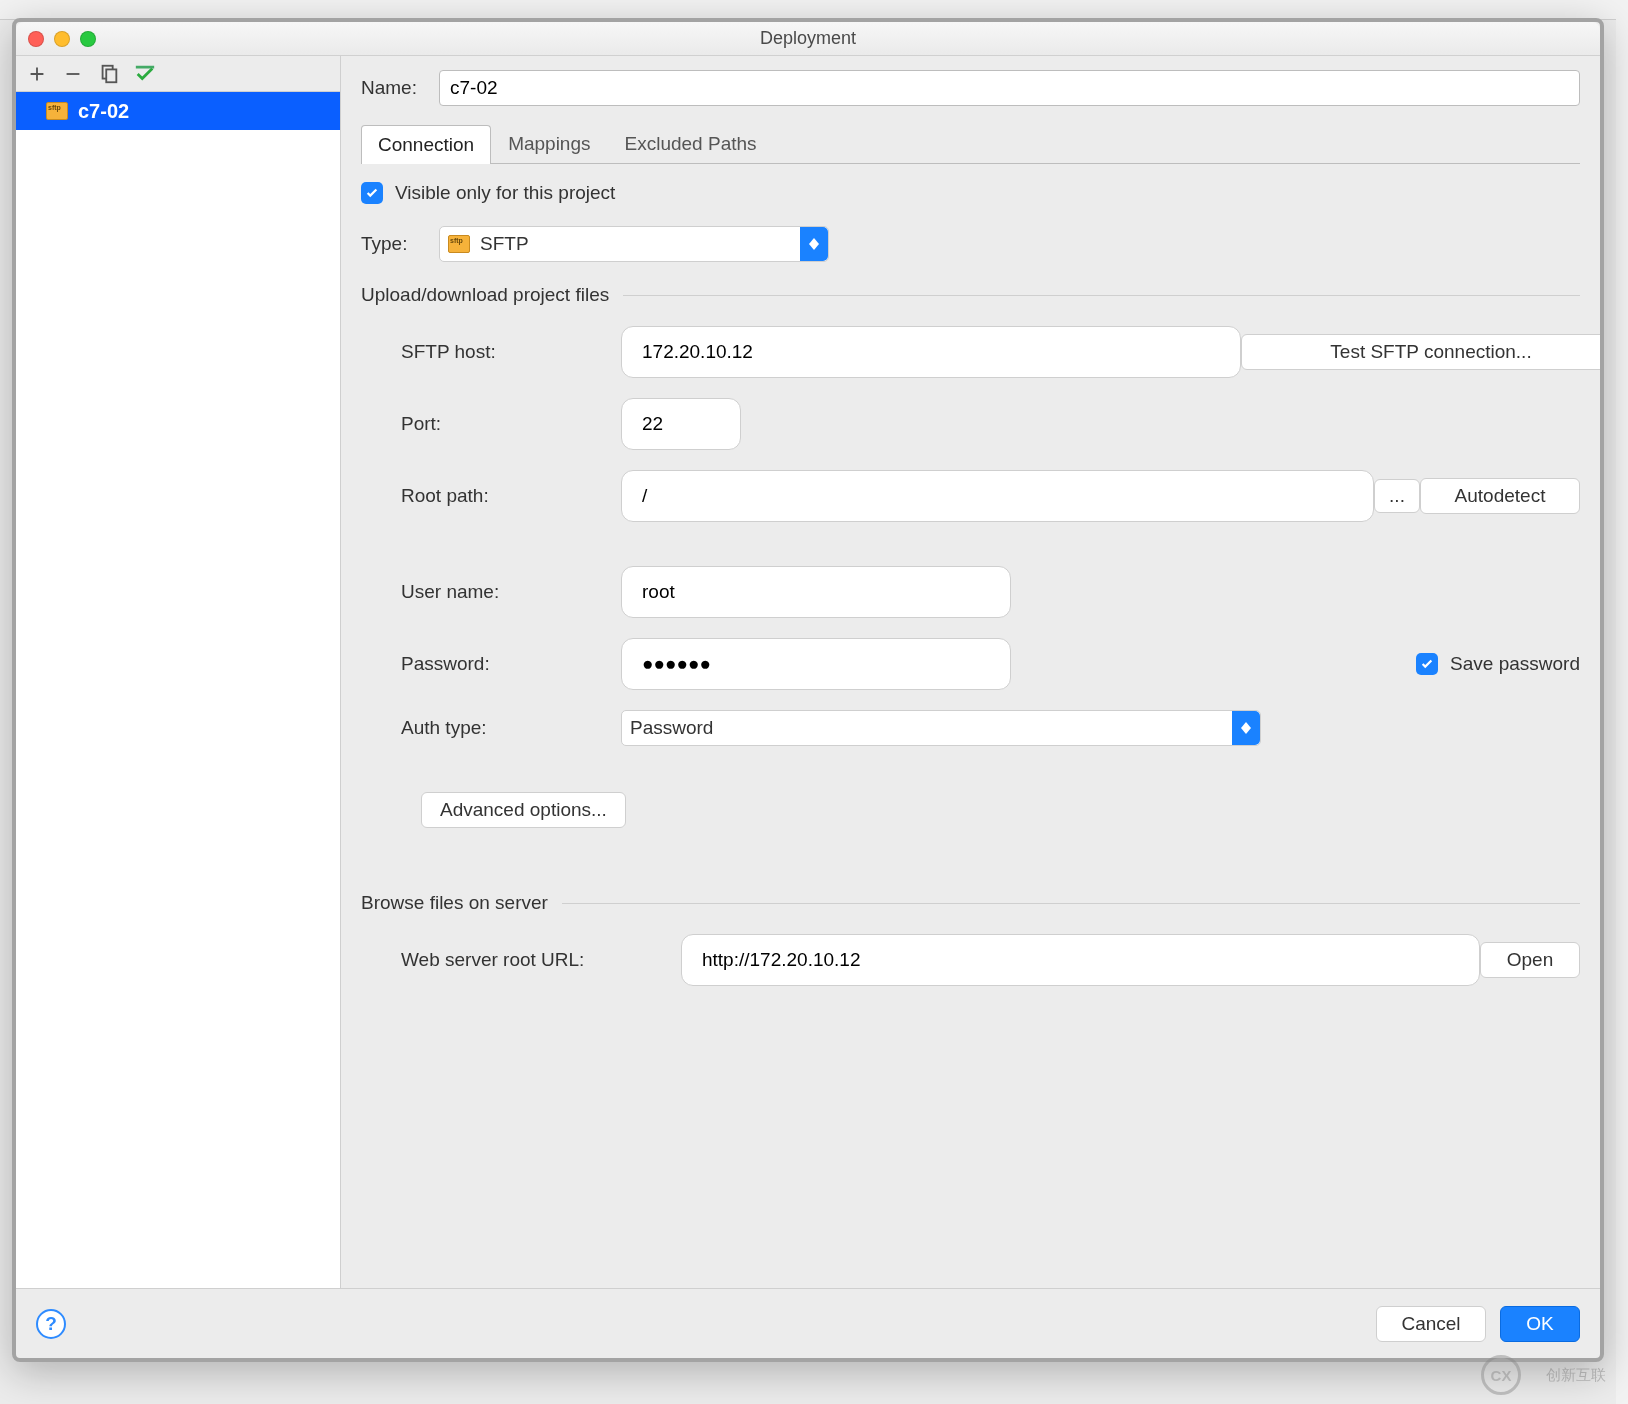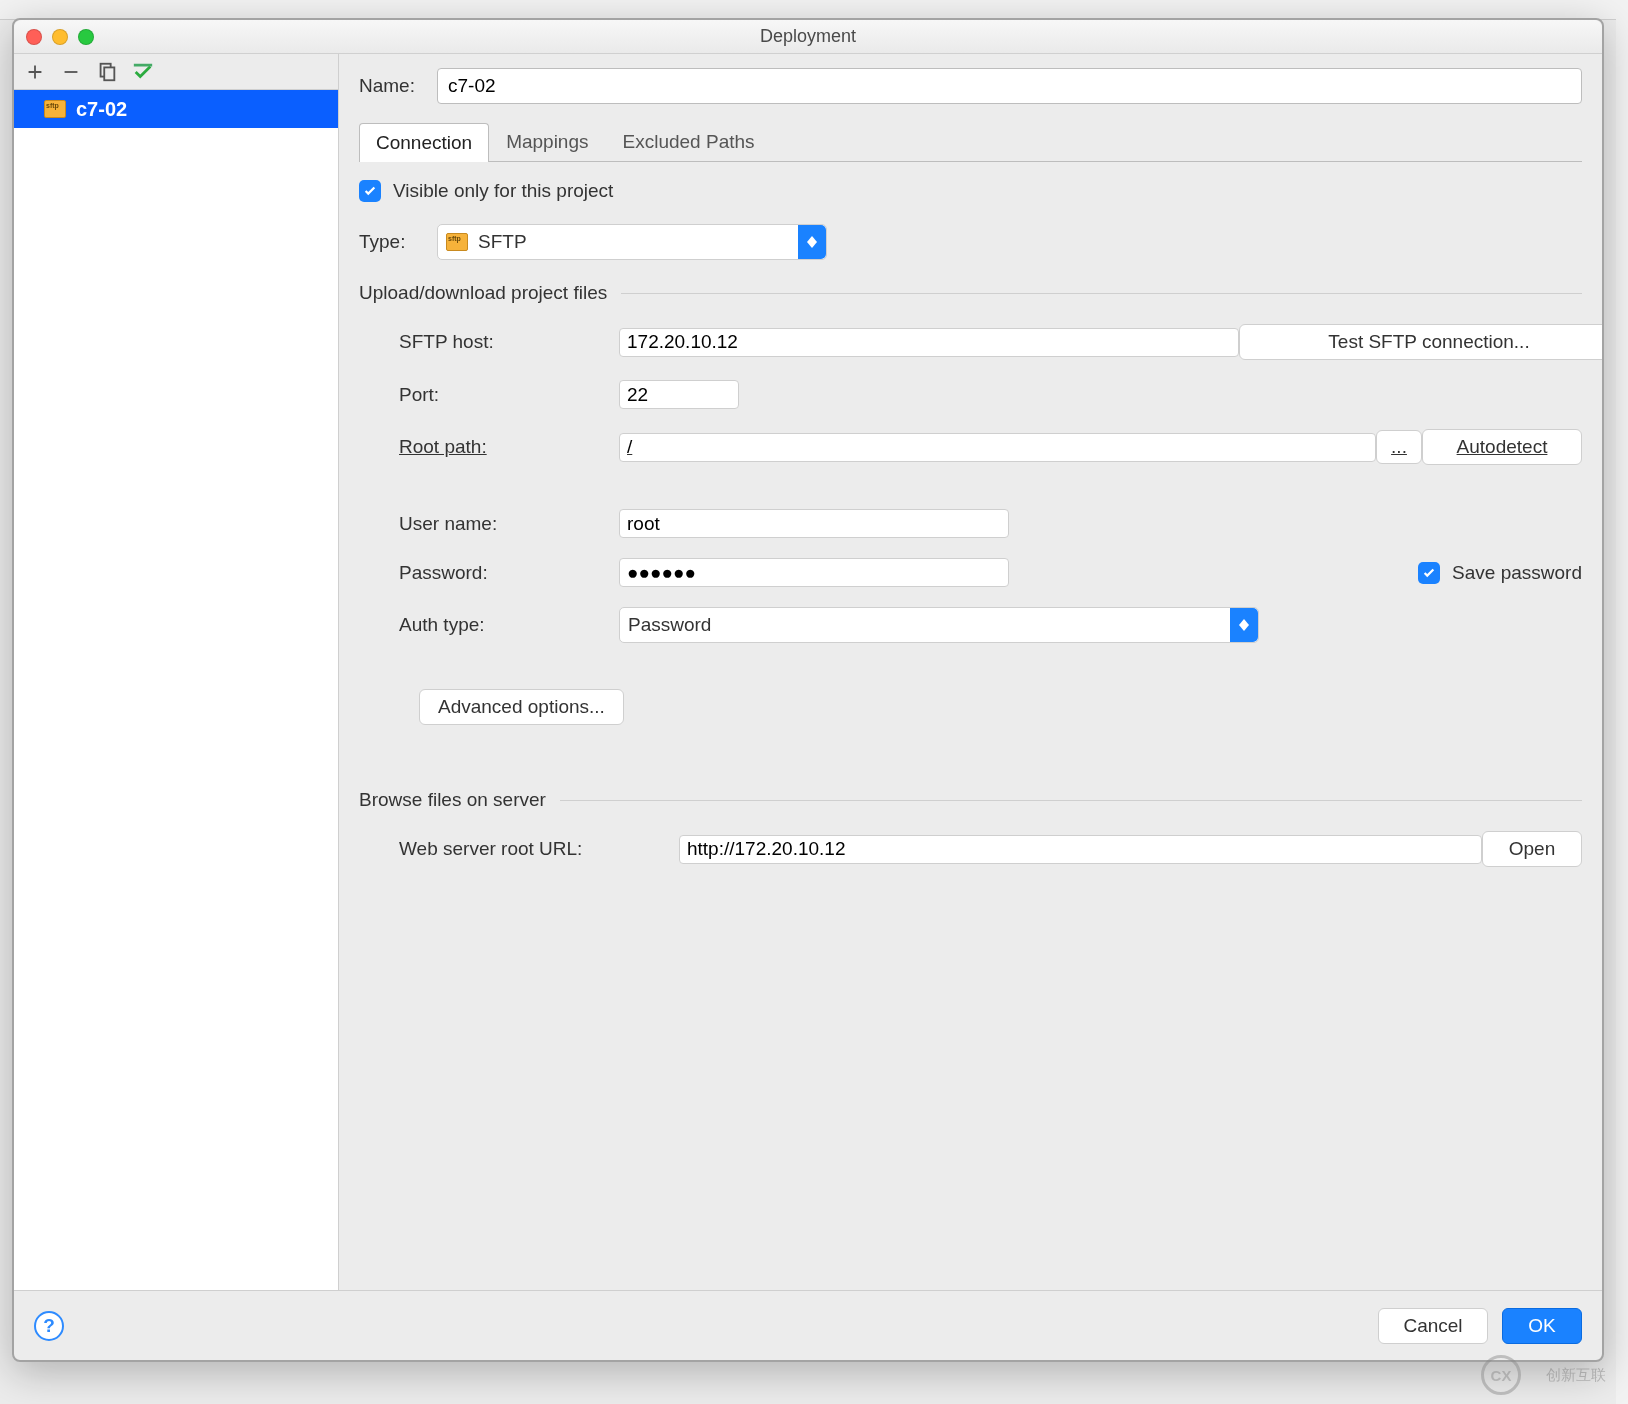--- a/index.html
+++ b/index.html
@@ -11,21 +11,21 @@
     color: #333;
     overflow: hidden;
   }
   .bg-strip { position: absolute; left: 0; right: 0; top: 0; height: 20px; background: #f2f2f2; border-bottom: 1px solid #cfcfcf; }
   .bg-right { position: absolute; right: 0; top: 0; width: 12px; height: 100%; background: #f2f2f2; }
   .dialog {
     position: absolute;
     left: 12px; top: 18px;
     width: 1592px; height: 1344px;
     background: #ececec;
-    border: 2px solid #a3a3a3;
+    border: 4px solid #a3a3a3;
     border-radius: 8px;
     box-shadow: 0 10px 40px rgba(0,0,0,0.25);
     display: flex; flex-direction: column; justify-content: center;
   }
   .titlebar {
     height: 34px;
     display: flex; align-items: center; justify-content: center;
     border-bottom: 1px solid #d0d0d0;
     border-radius: 8px 8px 0 0;
     background: linear-gradient(#f7f7f7, #eaeaea);
@@ -146,25 +146,25 @@
   .sel-arrows svg { width: 10px; height: 6px; }
   .select.wide { width: 640px; }
   .hint { color: #7a7a7a; padding-left: 90px; margin-top: -6px; margin-bottom: 22px; }
   .section-header {
     display: flex; align-items: center; gap: 14px;
     margin: 4px 0 20px 0;
     color: #333;
   }
   .section-header hr { flex: 1; border: none; border-top: 1px solid #cfcfcf; }
   .text-input {
-    height: 29px;
+    height: 52px;
     border: 1px solid #cfcfcf;
-    border-radius: 4px;
-    background: #fff;
-    padding: 0 7px;
+    border-radius: 12px;
+    background: #fff;
+    padding: 0 20px;
     font-size: 19px;
   }
   .btn {
     height: 36px;
     padding: 0 18px;
     border: 1px solid #cfcfcf;
     border-radius: 6px;
     background: #fff;
     font-size: 19px;
     color: #333;
@@ -315,21 +315,21 @@
         <input class="text-input" value="172.20.10.12" style="">
         <button class="btn" style="width:380px;">Test SFTP connection...</button>
       </div>
 
       <div class="field-row" style="grid-template-columns:220px 120px 1fr;">
         <span class="fl">Port:</span>
         <input class="text-input" value="22" style="">
         <span></span>
       </div>
 
-      <div class="field-row" style="grid-template-columns:220px 1fr 46px 160px;text-decoration:underline;">
+      <div class="field-row" style="grid-template-columns:220px 1fr 46px 160px;">
         <span class="fl">Root path:</span>
         <input class="text-input" style="width: 100%;" value="/">
         <button class="btn small">...</button>
         <button class="btn">Autodetect</button>
       </div>
 
       <div style="height:24px;"></div>
 
       <div class="field-row" style="grid-template-columns:220px 390px 1fr;">
         <span class="fl">User name:</span>

